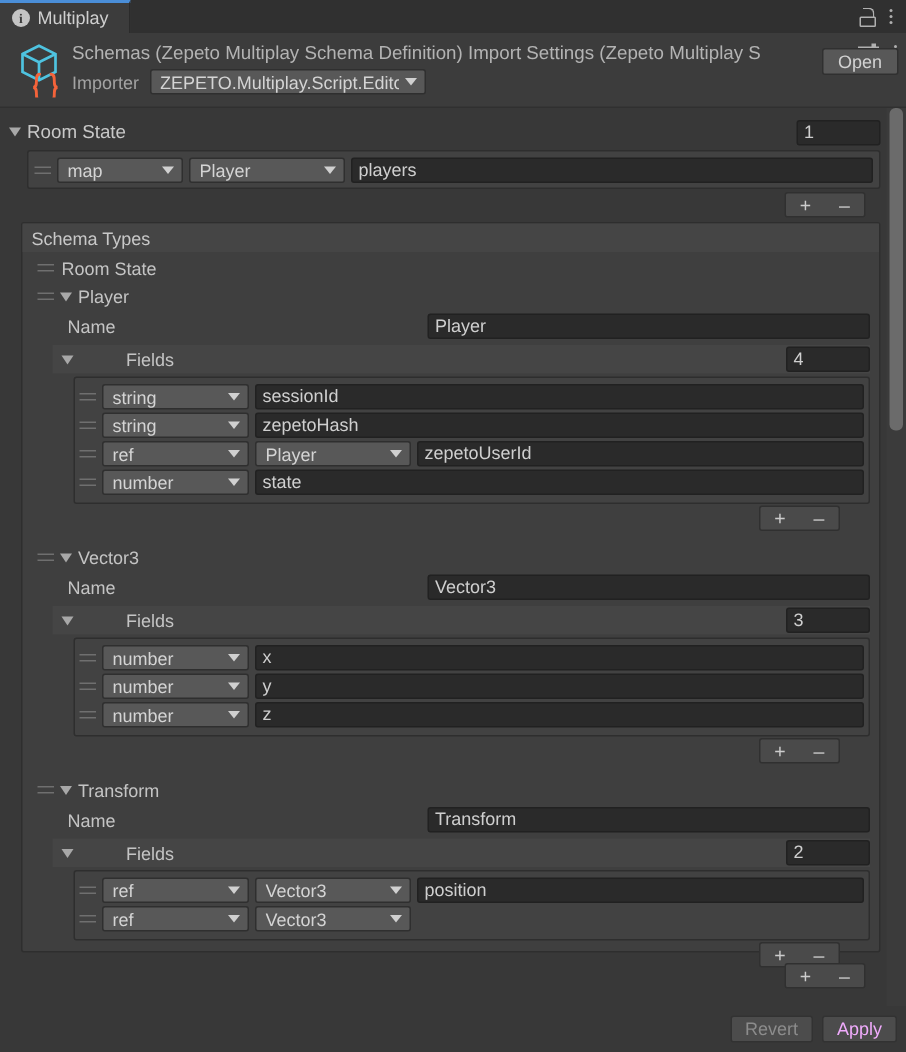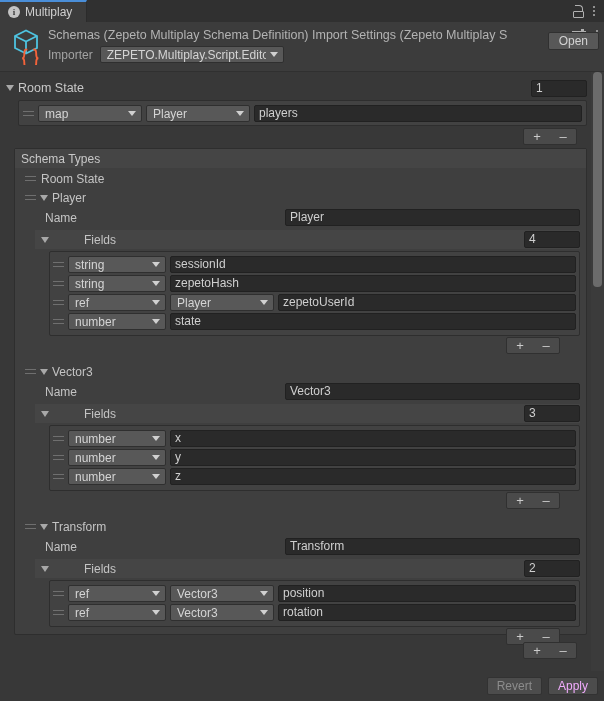--- a/index.html
+++ b/index.html
@@ -192,21 +192,21 @@
       <span style="flex:1"></span>
       <span class="numfield">1</span>
     </div>
 
     <div class="reorder-frame" style="position:absolute; left:18px; top:28px; right:4px; height:26px;">
       <div class="row" style="padding:4px 4px 0 4px;">
         <span class="grip">
             <i class="a"></i>
             <i class="b"></i>
           </span>
-        <span class="dropdown" style="width:104px">
+        <span class="dropdown" style="width:84px">
           <span class="dd-text">map</span>
           <span class="caret"></span>
         </span>
         <span class="dropdown" style="width:104px">
           <span class="dd-text">Player</span>
           <span class="caret"></span>
         </span>
         <span class="txtfield" style="flex:1 1 auto;">players</span>
       </div>
     </div>
@@ -411,21 +411,20 @@
                   <i class="b"></i>
                 </span>
                 <span class="dropdown" style="width:98px">
                   <span class="dd-text">ref</span>
                   <span class="caret"></span>
                 </span>
                 <span class="dropdown" style="width:104px">
                   <span class="dd-text">Vector3</span>
                   <span class="caret"></span>
                 </span>
-                <span class="txtfield" style="flex:1 1 auto">rotation</span>
               </div>
             </div>
             <div class="pm-bar" style="margin: 1px 26px 6px 0px;">
               <span class="pm-box">
                 <span class="pm-btn">+</span>
                 <span class="pm-btn">–</span>
               </span>
             </div>
           </div>
         </div>

